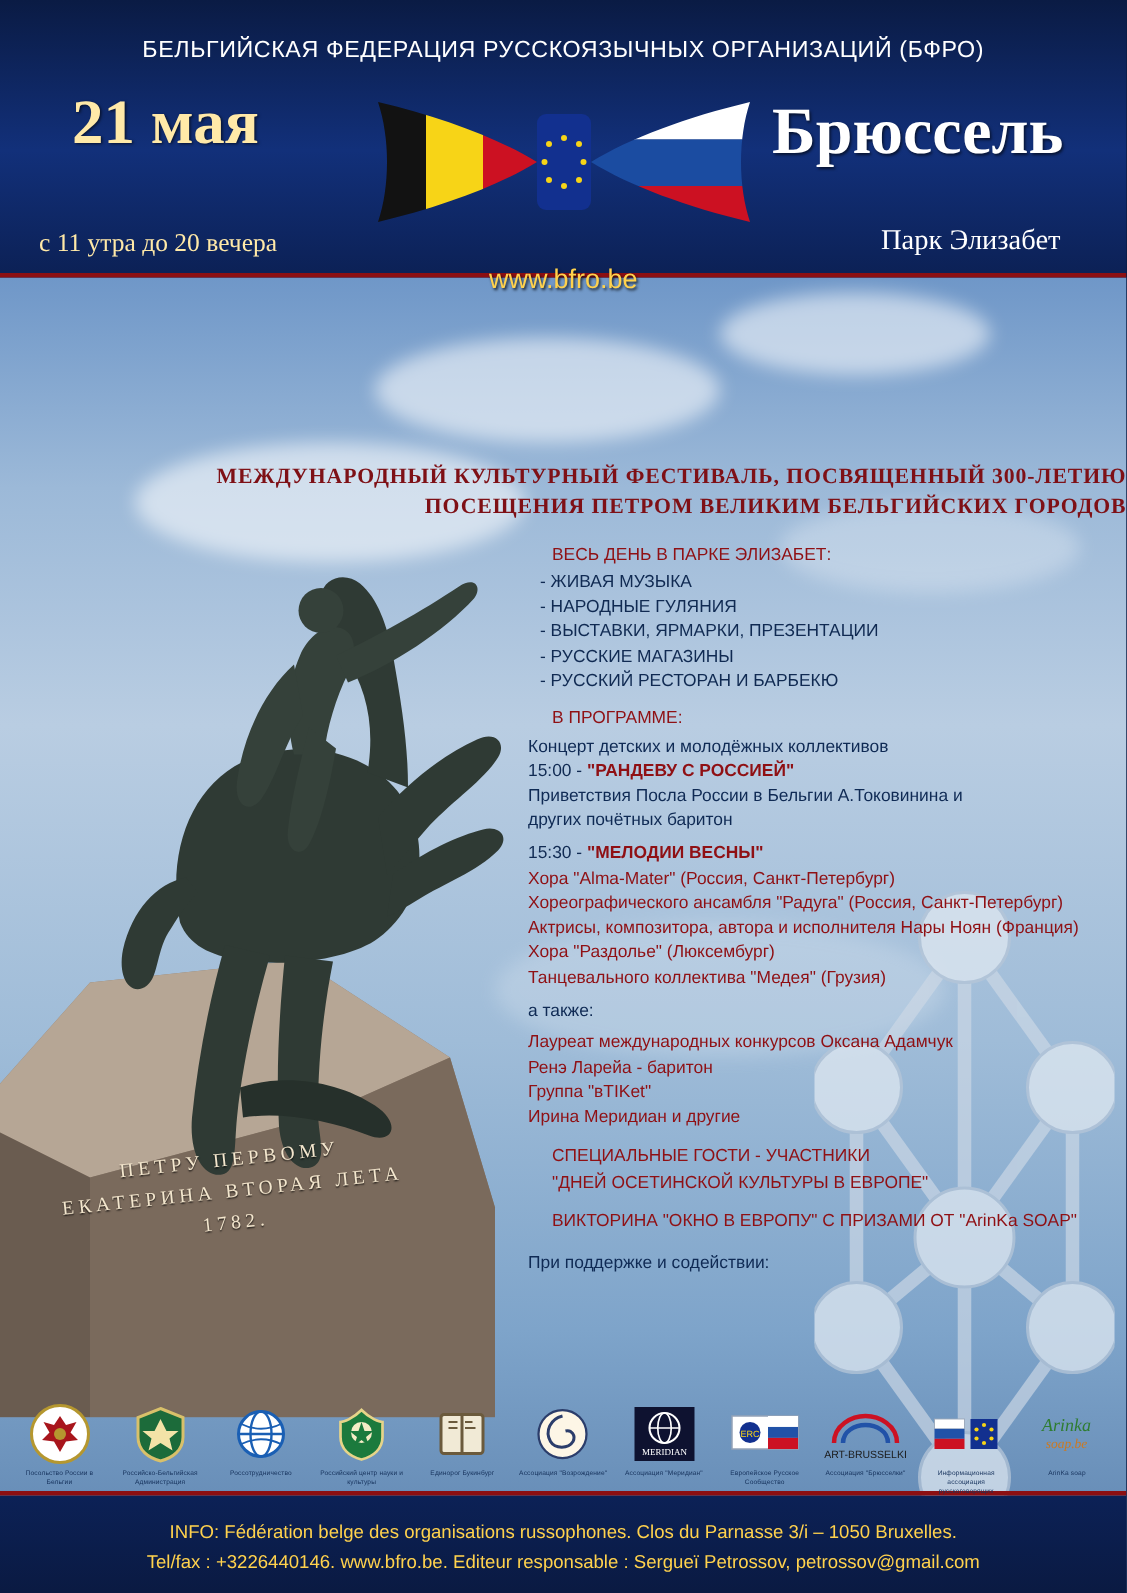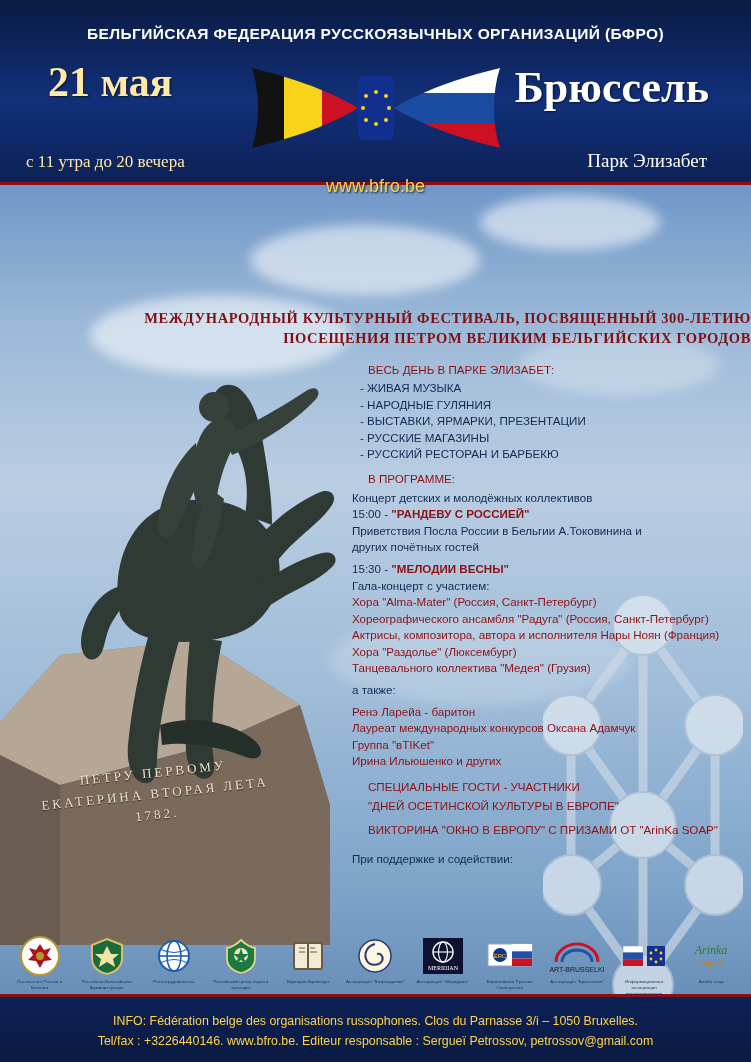--- a/index.html
+++ b/index.html
@@ -22,21 +22,21 @@
   }
   .top-band {
     position: absolute; top: 0; left: 0; width: 751px; height: 185px;
     background: linear-gradient(180deg, #0a1b44 0%, #12307a 55%, #0c2156 100%);
     border-bottom: 3px solid #8c0f12;
     overflow: hidden;
   }
   .fed-title {
     position: absolute; top: 25px; left: 0; width: 100%;
     text-align: center;
-    font-size: 15.5px; font-weight: bold; letter-spacing: 0.4px;
+    font-size: 15.5px; font-weight: normal; letter-spacing: 0.4px;
     color: #ffffff;
   }
   .date-21 {
     position: absolute; top: 58px; left: 48px;
     font-size: 42px; font-weight: bold;
     font-family: "Liberation Serif", serif;
     color: #ffe9a8;
     text-shadow: 1px 1px 2px rgba(0,0,0,.6);
   }
   .city {
@@ -330,43 +330,42 @@
     <div class="p-gap"></div>
     <div class="p-head">В ПРОГРАММЕ:</div>
 
     <div>
       <div class="p-dark">Концерт детских и молодёжных коллективов</div>
     </div>
 
     <div>
       <div><span class="time">15:00 - </span><span class="cap-red">"РАНДЕВУ С РОССИЕЙ"</span></div>
       <div class="p-dark">Приветствия Посла России в Бельгии А.Токовинина и</div>
-      <div class="p-dark">других почётных гостей</div>
+      <div class="p-dark">других почётных баритон</div>
     </div>
 
     <div class="p-gap" style="height:6px"></div>
 
     <div>
       <div><span class="time">15:30 - </span><span class="cap-red">"МЕЛОДИИ ВЕСНЫ"</span></div>
-      <div class="p-dark">Гала-концерт с участием:</div>
     </div>
 
     <div class="p-red">Хора "Alma-Mater" (Россия, Санкт-Петербург)</div>
     <div class="p-red">Хореографического ансамбля "Радуга" (Россия, Санкт-Петербург)</div>
     <div class="p-red">Актрисы, композитора, автора и исполнителя Нары Ноян (Франция)</div>
     <div class="p-red">Хора "Раздолье" (Люксембург)</div>
     <div class="p-red">Танцевального коллектива "Медея" (Грузия)</div>
 
     <div class="p-gap" style="height:6px"></div>
     <div class="p-dark">а также:</div>
     <div class="p-gap" style="height:5px"></div>
+    <div class="p-red">Лауреат международных конкурсов Оксана Адамчук</div>
     <div class="p-red">Ренэ Ларейа - баритон</div>
-    <div class="p-red">Лауреат международных конкурсов Оксана Адамчук</div>
     <div class="p-red">Группа "вTIKet"</div>
-    <div class="p-red">Ирина Ильюшенко и других</div>
+    <div class="p-red">Ирина Меридиан и другие</div>
 
     <div class="p-gap" style="height:10px"></div>
     <div class="p-head">СПЕЦИАЛЬНЫЕ ГОСТИ - УЧАСТНИКИ</div>
     <div class="p-head">"ДНЕЙ ОСЕТИНСКОЙ КУЛЬТУРЫ В ЕВРОПЕ"</div>
     <div class="p-gap" style="height:6px"></div>
     <div class="p-head">ВИКТОРИНА "ОКНО В ЕВРОПУ" С ПРИЗАМИ ОТ "ArinKa SOAP"</div>
     <div class="p-gap" style="height:10px"></div>
     <div class="support">При поддержке и содействии:</div>
   </div>
 

